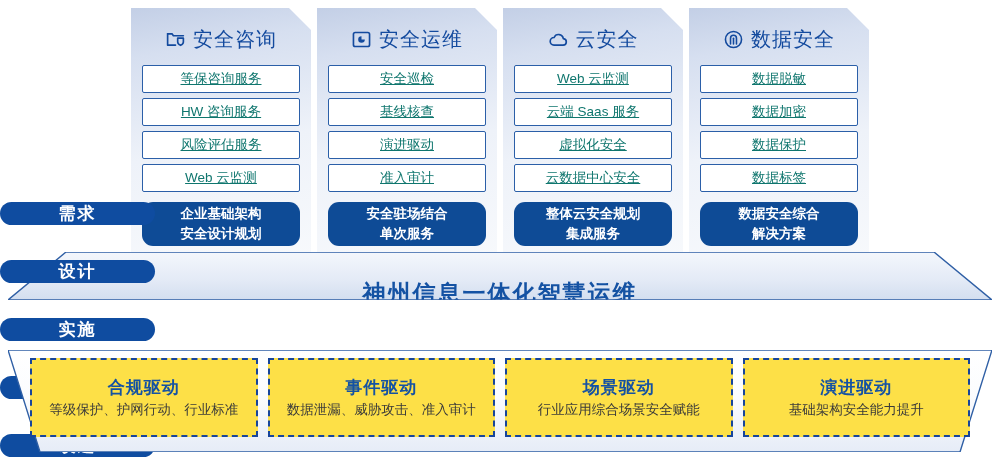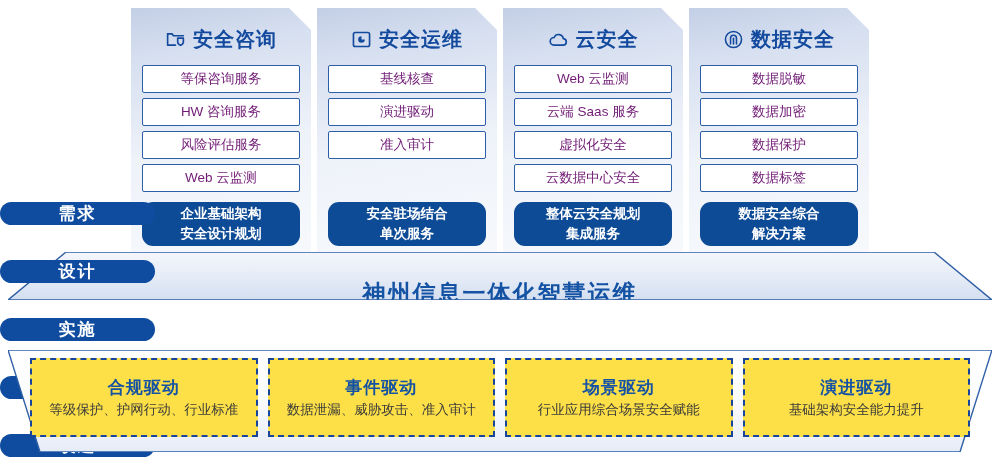--- a/index.html
+++ b/index.html
@@ -45,39 +45,40 @@
     margin-bottom: 9px;
   }
   .card-header .hdr-icon {
     display: block;
     width: 21px; height: 21px;
     flex: 0 0 auto;
   }
   .card-header .hdr-icon svg { display: block; width: 21px; height: 21px; }
   .card-title {
     font-size: 20px;
-    font-weight: bold;
+    font-weight: normal;
     color: #134a9e;
     letter-spacing: 1px;
     line-height: 1;
     white-space: nowrap;
   }
 
   .item {
     height: 28px;
     margin-bottom: 5px;
     background: #ffffff;
     border: 1px solid #2b5fa8;
     border-radius: 2px;
     display: flex;
     align-items: center;
     justify-content: center;
     font-size: 13.5px;
-    color: #701a75;
-    white-space: nowrap;
+    color: #0f766e;
+    white-space: nowrap;
+    text-decoration: underline;
   }
   .item:last-of-type { margin-bottom: 6px; }
 
   .summary {
     margin-top: auto;
     height: 44px;
     background: #0e4b96;
     border-radius: 11px;
     display: flex;
     flex-direction: column;
@@ -224,20 +225,21 @@
     <div class="card">
       <div class="card-header">
         <span class="hdr-icon">
           <svg viewBox="0 0 24 24" fill="none" stroke="#134a9e" stroke-width="1.9" stroke-linecap="round" stroke-linejoin="round">
             <rect x="2.8" y="4" width="18.4" height="16" rx="2"></rect>
             <path d="M12 8.2a3.8 3.8 0 1 0 3.8 3.8H12z" fill="#134a9e" stroke="none"></path>
           </svg>
         </span>
         <span class="card-title">安全运维</span>
       </div>
+      <div class="item">安全巡检</div>
       <div class="item">基线核查</div>
       <div class="item">演进驱动</div>
       <div class="item">准入审计</div>
       <div class="summary">
         <span>安全驻场结合</span>
         <span>单次服务</span>
       </div>
     </div>
 
     <div class="card">

